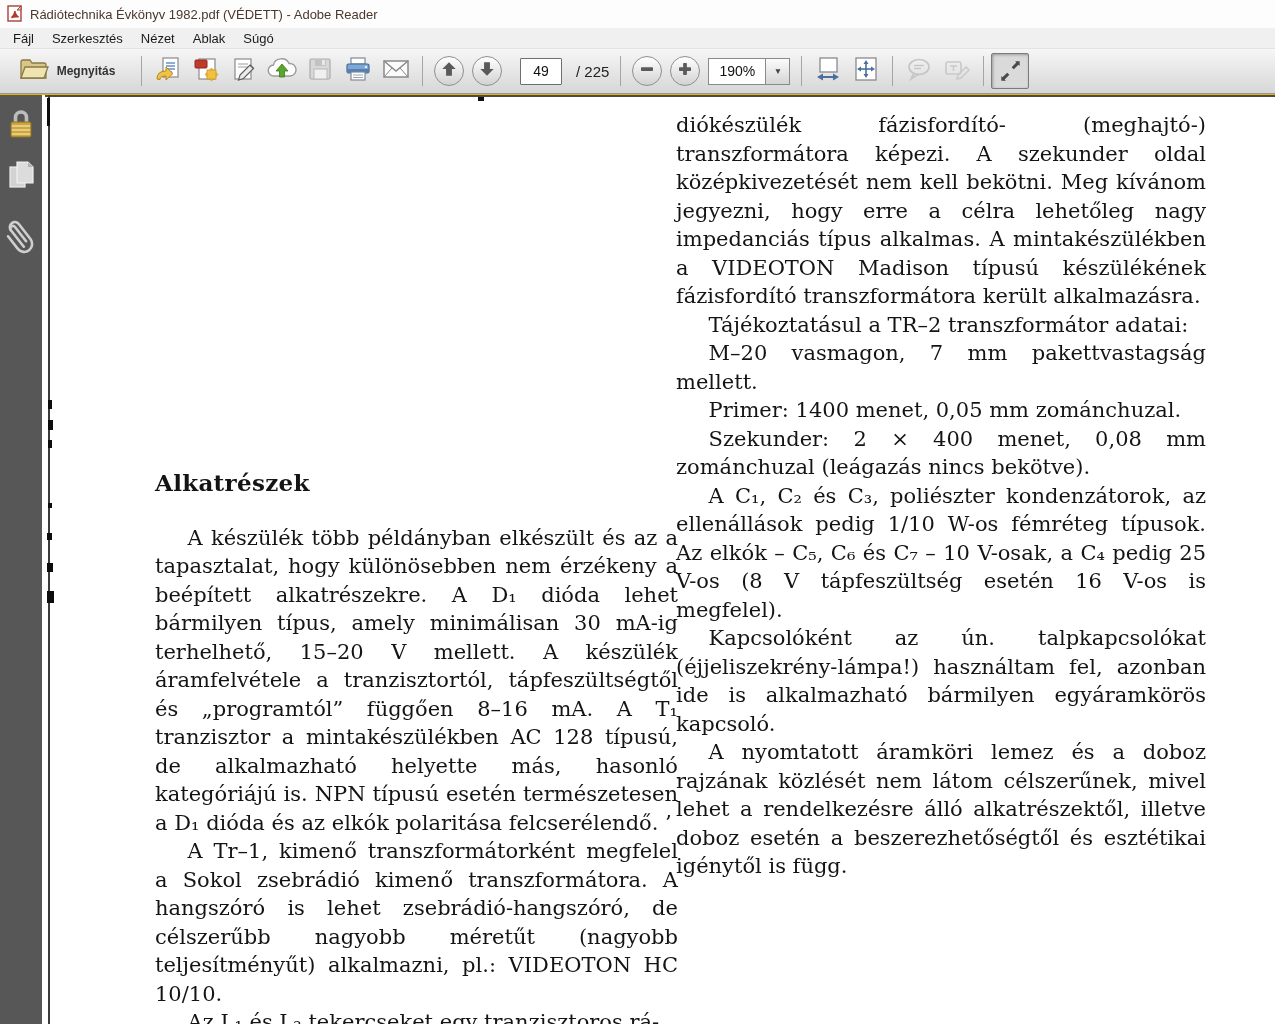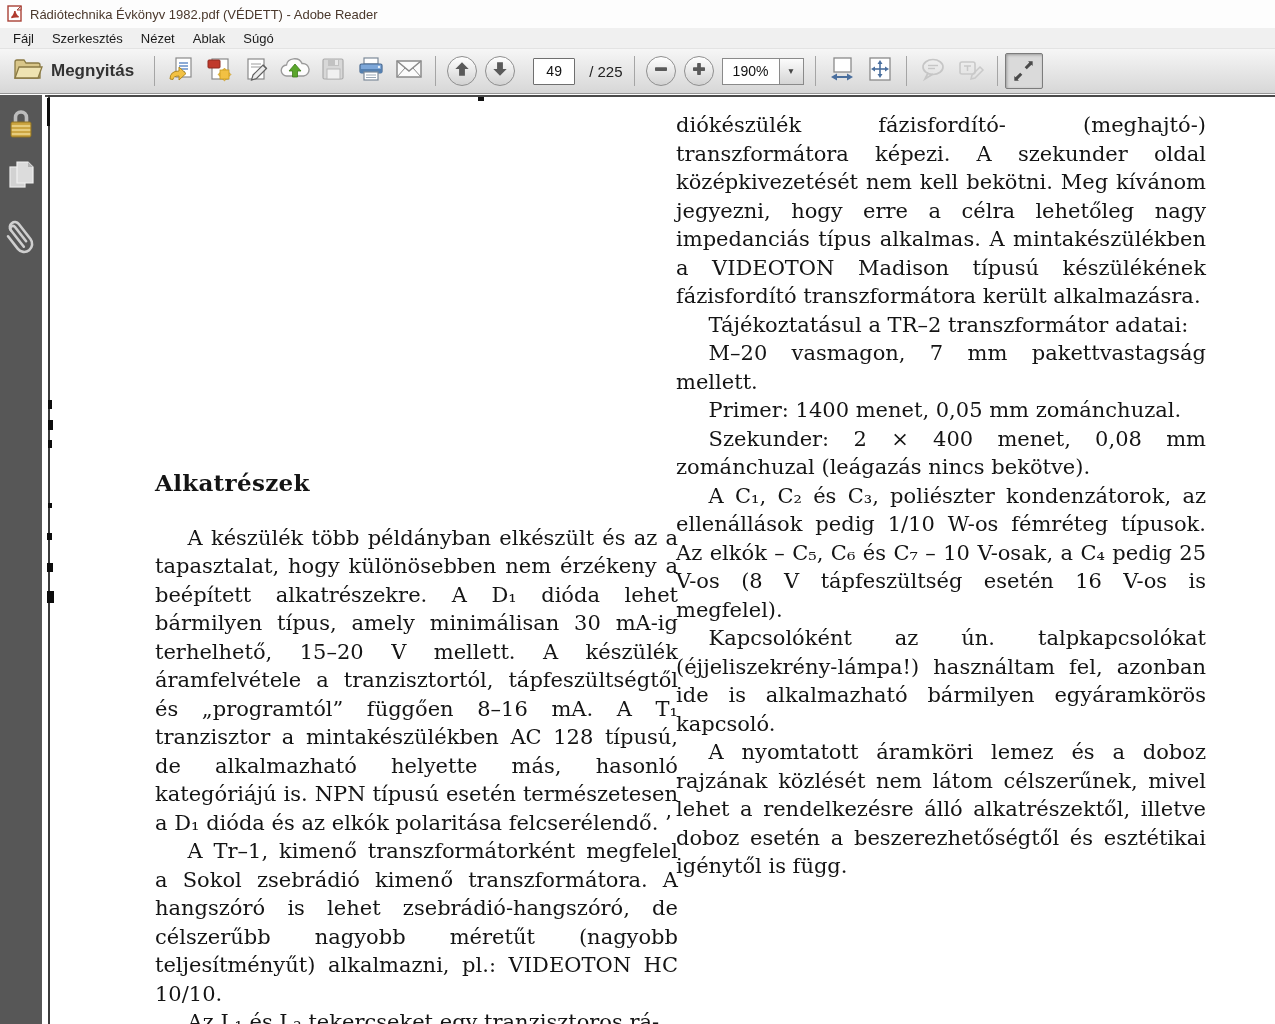--- a/index.html
+++ b/index.html
@@ -1,39 +1,39 @@
 <!DOCTYPE html>
 <html style="--sidebar-bg: #575757; --toolbar-top: #f6f6f6; --toolbar-bottom: #d7d7d7; --menu-bg: #f0f0f0; --title-text: #4a382c; --doc-bg: #ffffff; --doc-text: #141414; --lock-gold: #c9a23e; --cloud-arrow-green: #5aa62c; --printer-blue: #7da7d9;"><head>
 <meta charset="utf-8">
 <style>
   * { margin:0; padding:0; box-sizing:border-box; }
   html,body { background:#888; }
   .window {
     position:relative; width:1275px; height:1024px; overflow:hidden;
-    background:#ffffff; font-family:"Liberation Sans", sans-serif;
+    background:#eab308; font-family:"Liberation Sans", sans-serif;
   }
   
   .titlebar { height:28px; background:#fdfdfd; display:flex; align-items:center; padding-left:6px; }
   .titlebar .app-ico { width:18px; height:18px; margin-right:6px; }
   .titlebar .title-text { font-size:13px; color:var(--title-text,#4a382c); }
   
   .menubar { height:21px; background:var(--menu-bg,#f0f0f0); display:flex; align-items:center; padding-left:4px; border-bottom:1px solid #e3e3e3; }
   .menu-item { font-size:13px; color:#1a1a1a; padding:2px 9px; cursor:default; }
   
   .toolbar {
     height:45px; background:linear-gradient(var(--toolbar-top,#f6f6f6), var(--toolbar-bottom,#d7d7d7));
     border-bottom:1px solid #969696; display:flex; align-items:center; padding:0 4px;
   }
   .tb-sep { width:1px; height:30px; background:#a5a5a5; margin:0 7px; flex:0 0 auto; }
   .tb-btn {
     height:36px; min-width:38px; display:flex; align-items:center; justify-content:center;
     border:1px solid transparent; border-radius:2px; background:transparent; flex:0 0 auto;
   }
   .open-btn { display:flex; align-items:center; gap:8px; padding:3px 12px 3px 8px; height:36px; border-radius:2px; }
-  .open-label { font-size:17px; font-weight:bold; color:#333; }
+  .open-label { font-size:12px; font-weight:bold; color:#333; }
   .circle-btn {
     width:30px; height:30px; border-radius:50%; border:1px solid #8f8f8f;
     background:linear-gradient(#ffffff,#d2d2d2); display:flex; align-items:center; justify-content:center;
     margin:0 4px; flex:0 0 auto;
   }
   .page-input {
     width:42px; height:27px; border:1px solid #6f6f6f; background:#fff; text-align:center;
     font-size:14px; font-family:"Liberation Sans",sans-serif; color:#111; margin:0 14px; border-radius:1px;
   }
   .page-total { font-size:15px; color:#222; margin-right:4px; white-space:nowrap; }

